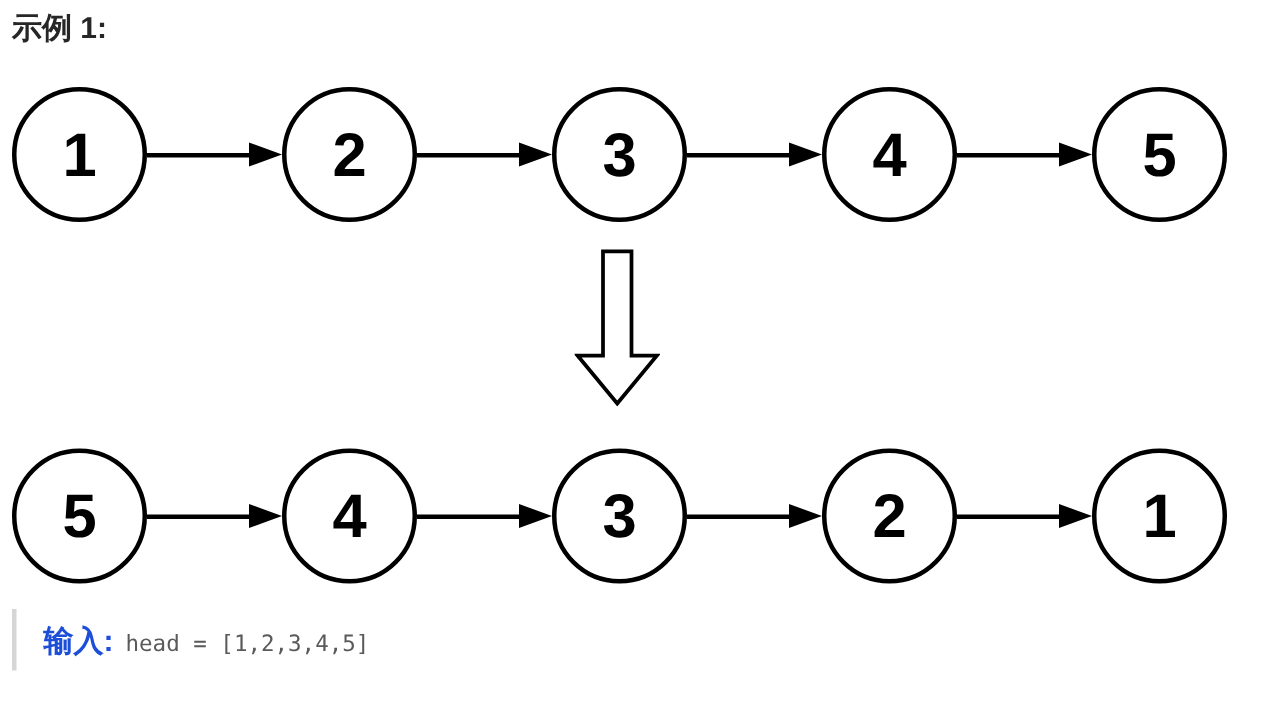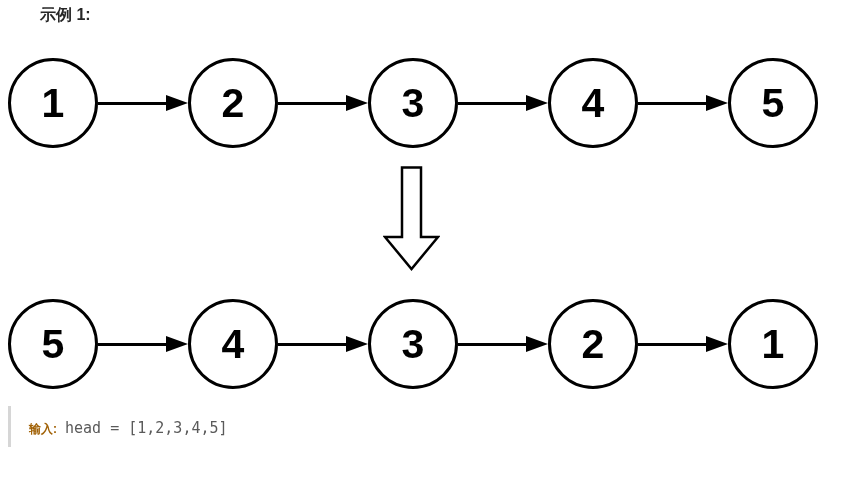--- a/index.html
+++ b/index.html
@@ -8,24 +8,23 @@
     width: 841px;
     height: 480px;
     background: #ffffff;
     font-family: "Liberation Sans", sans-serif;
     overflow: hidden;
   }
   .title {
     position: absolute;
     left: 8px;
     top: 5px;
-    font-size: 16px;
+    font-size: 20px;
     font-weight: bold;
     color: #262626;
-    margin-left: 32px;
   }
   .list-row {
     position: absolute;
     left: 8px;
     height: 90px;
     display: flex;
     align-items: center;
   }
   .row1 { top: 58px; }
   .row2 { top: 299px; }
@@ -81,22 +80,22 @@
     font-family: "DejaVu Sans Mono", monospace;
     font-size: 15px;
     line-height: 32px;
     color: #5a5a5a;
     width: 790px;
   }
   .io-line { white-space: pre; }
   .io-label {
     font-family: "Liberation Sans", sans-serif;
     font-weight: bold;
-    font-size: 12px;
-    color: #a16207;
+    font-size: 20px;
+    color: #1d4ed8;
     margin-right: 8px;
   }
 </style>
 </head>
 <body>
 
 <div class="canvas">
 
   <div class="title">示例 1:</div>
 

